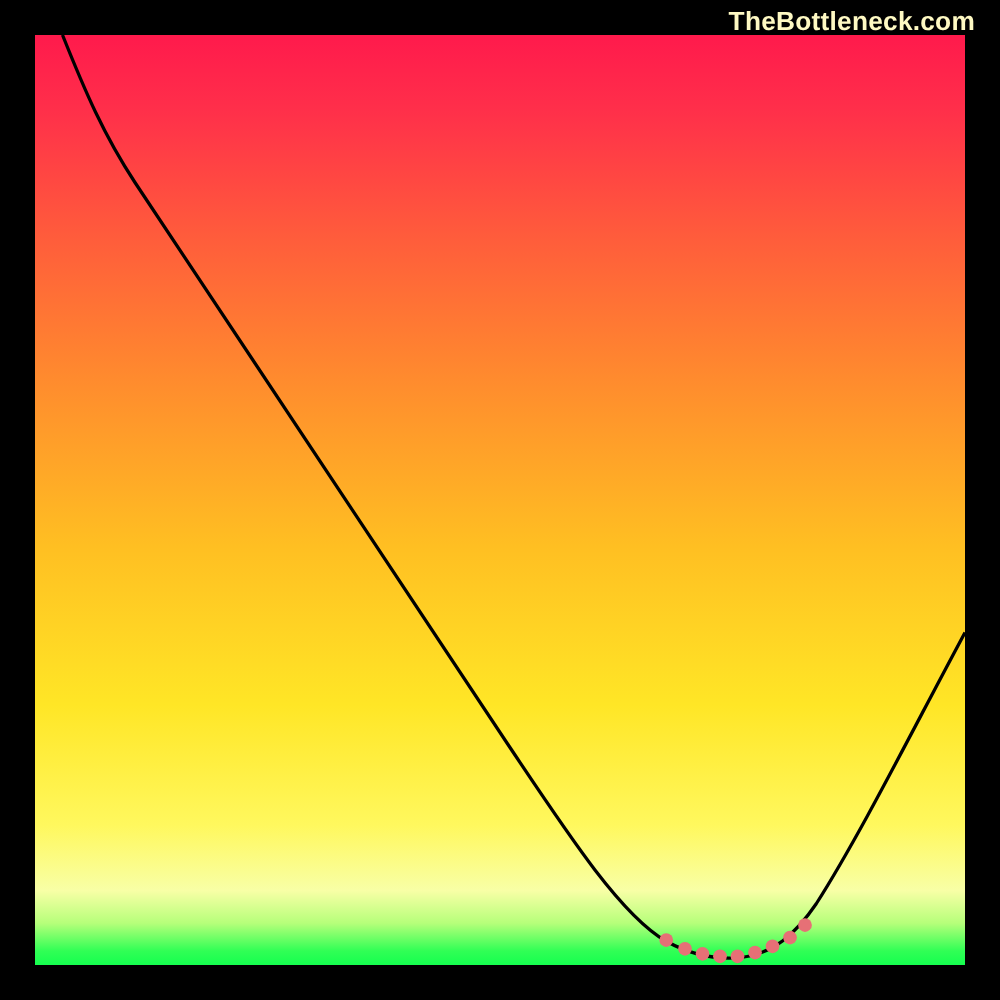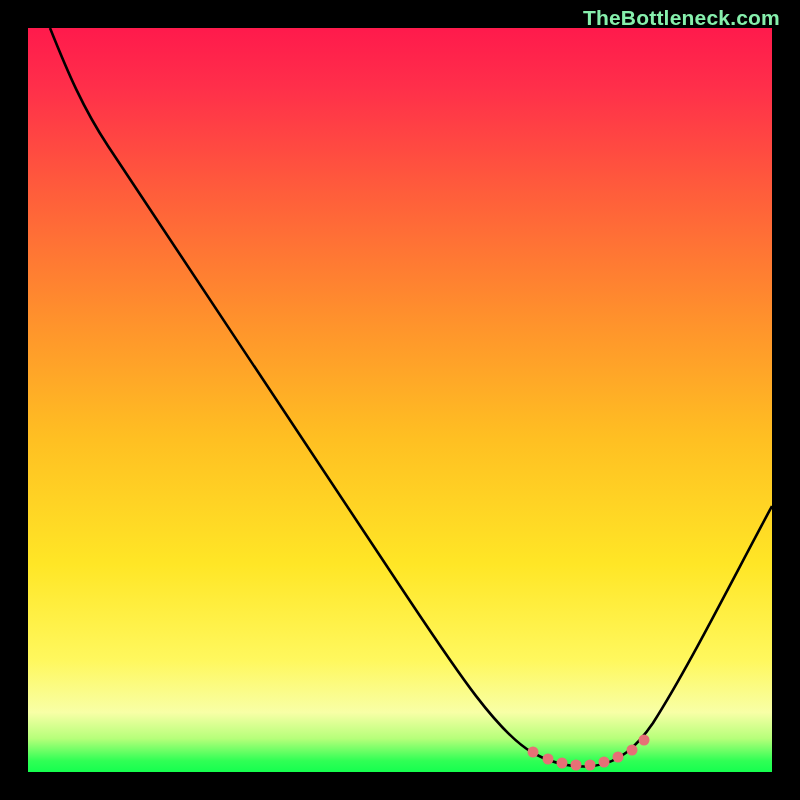--- a/index.html
+++ b/index.html
@@ -38,21 +38,21 @@
     width: 100%;
     height: 100%;
   }
   .watermark {
     position: absolute;
     top: 6px;
     right: 20px;
     font-family: Arial, Helvetica, sans-serif;
     font-size: 21px;
     font-weight: 600;
-    color: #86efac;
+    color: #fef9c3;
     letter-spacing: 0.2px;
     text-align: center;
   }
 </style>
 </head>
 <body>
 
 <div class="container">
 
   <div class="plot-area">

